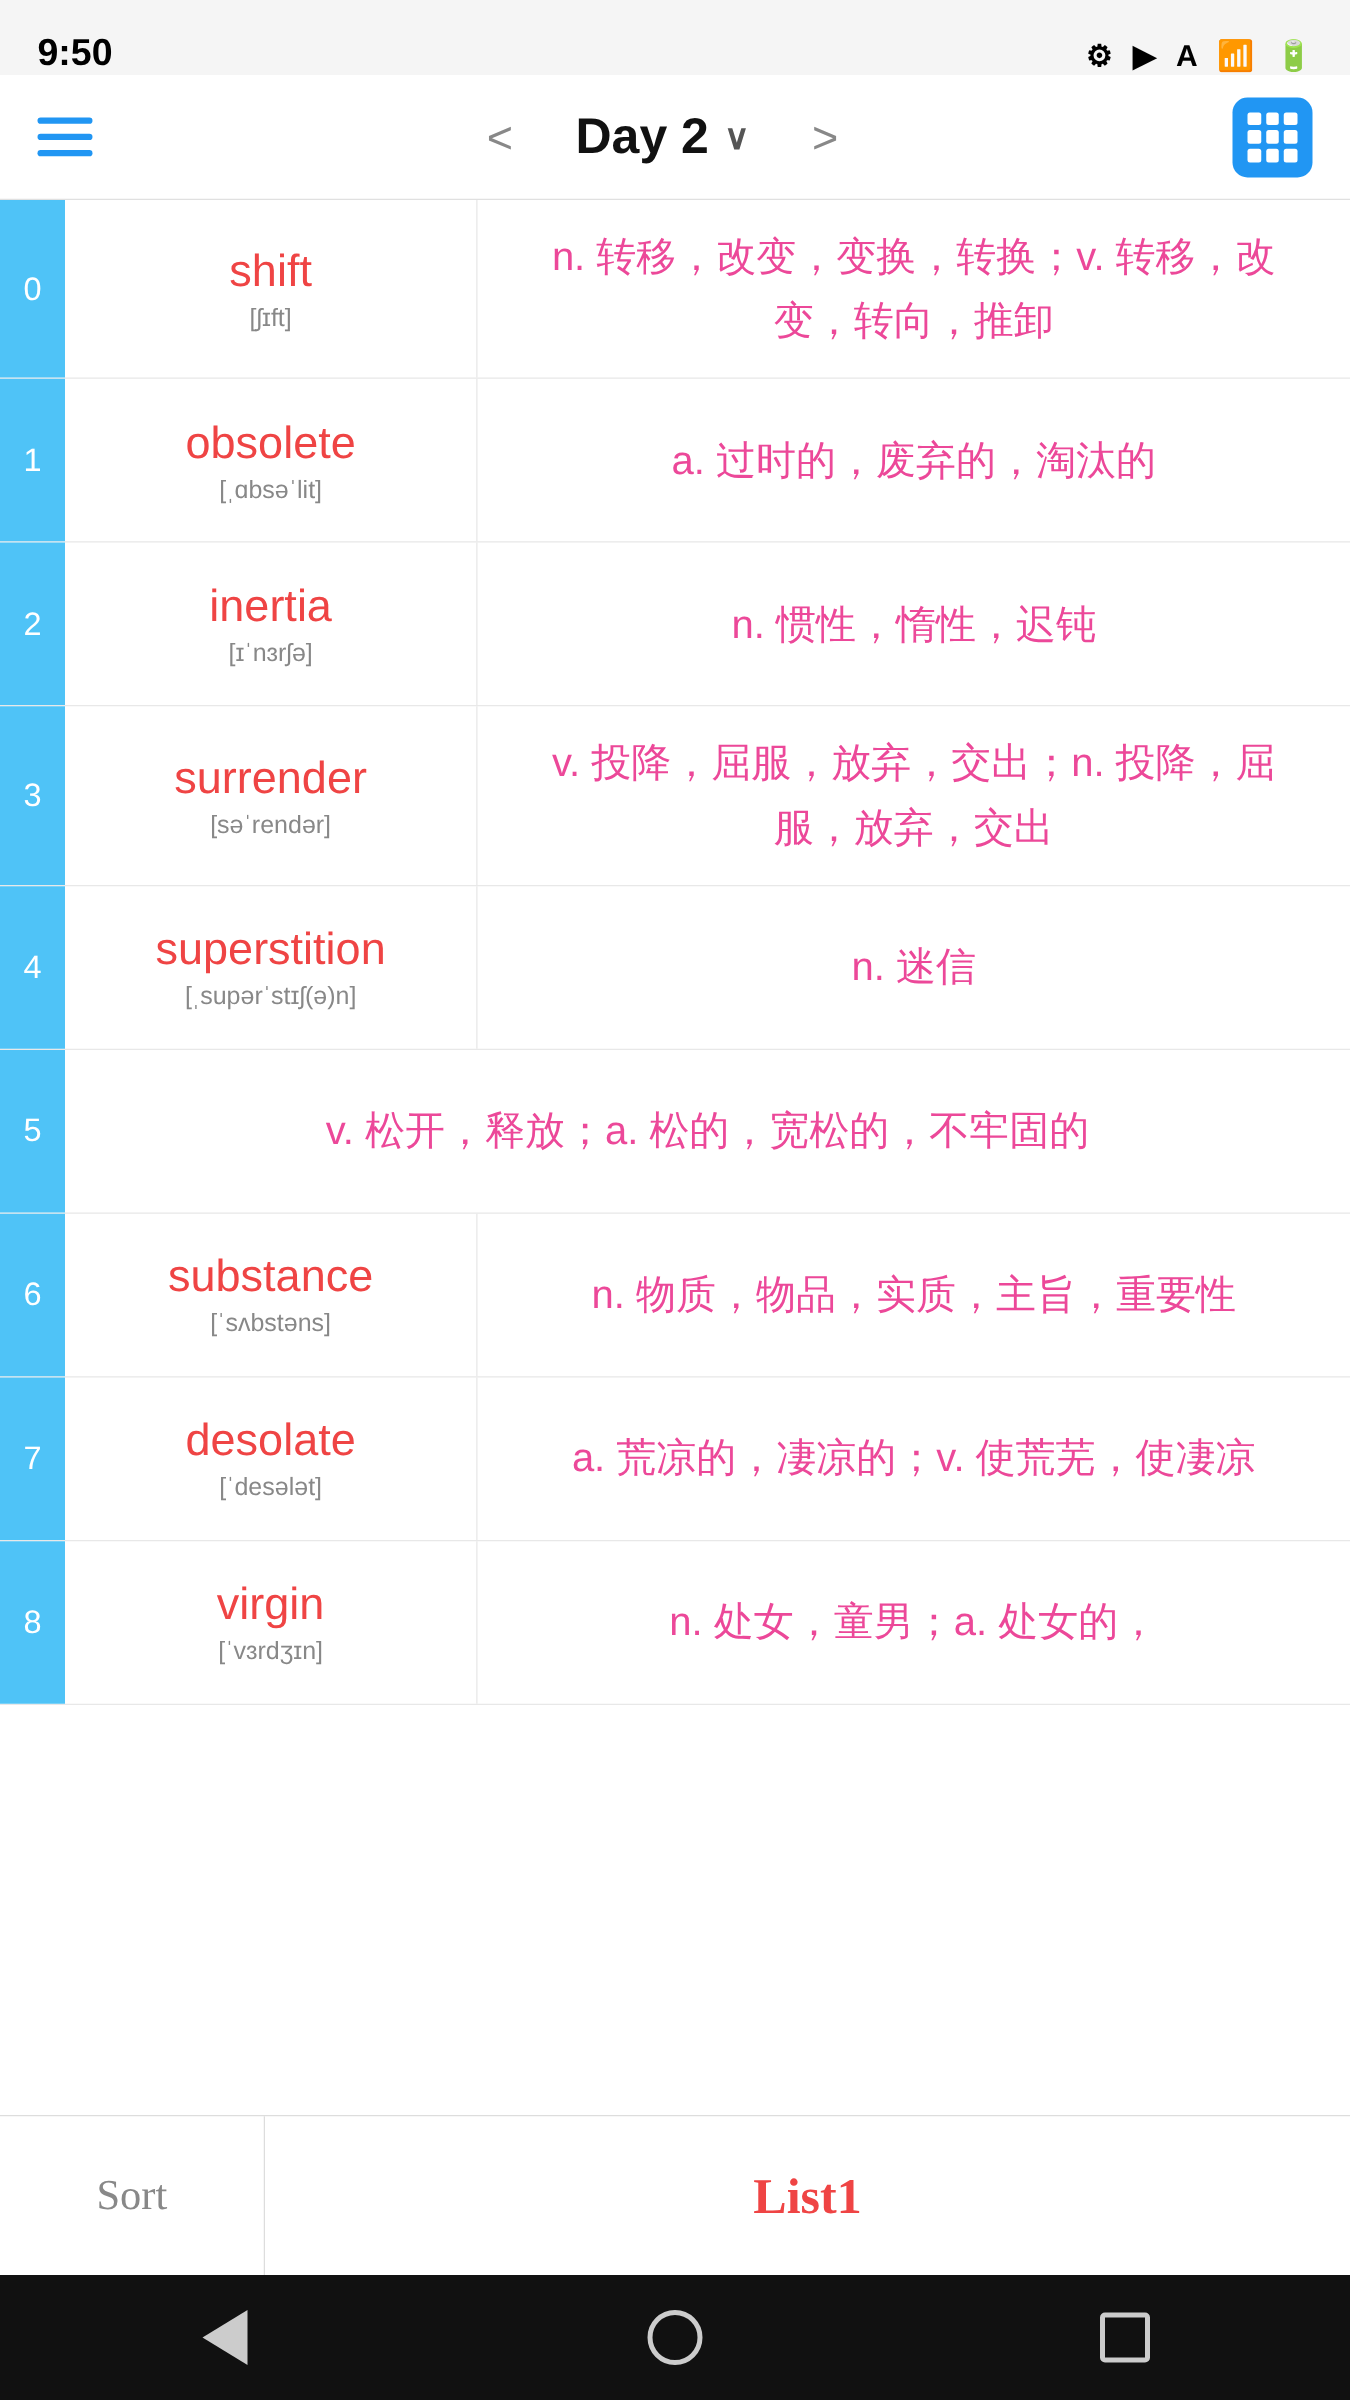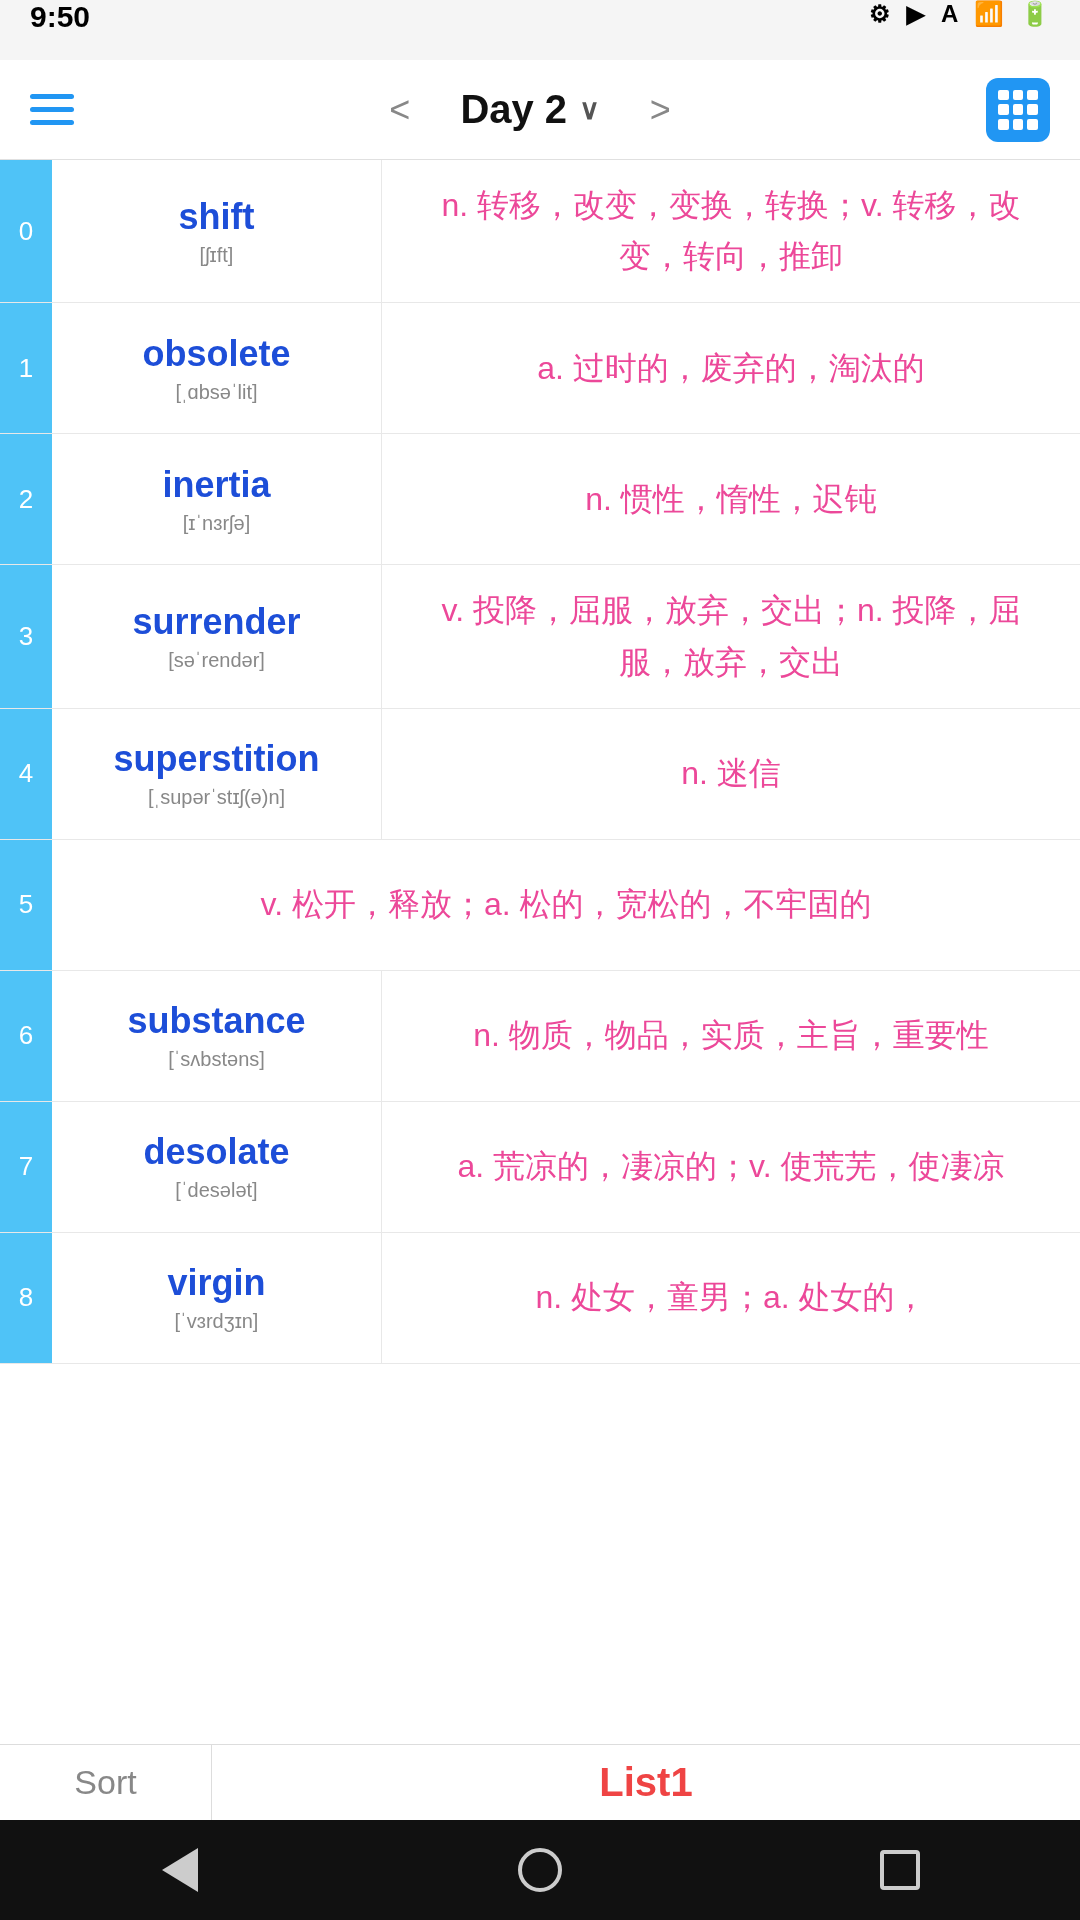--- a/index.html
+++ b/index.html
@@ -12,21 +12,21 @@
       background: #fff;
       overflow: hidden;
       position: relative;
     }
 
     
     .status-bar {
       height: 60px;
       background: #f5f5f5;
       display: flex;
-      align-items: flex-start;
+      align-items: flex-end;
       justify-content: space-between;
       padding: 0 30px;
       font-size: 28px;
       font-weight: 600;
     }
     .status-time {
       font-size: 30px;
       font-weight: bold;
     }
     .status-icons {
@@ -127,22 +127,22 @@
       width: 330px;
       padding: 20px 20px;
       display: flex;
       flex-direction: column;
       align-items: center;
       justify-content: center;
       border-right: 1px solid #e8e8e8;
     }
     .word-english {
       font-size: 36px;
-      font-weight: 700;
-      color: #1d4ed8;
+      font-weight: 400;
+      color: #ef4444;
       text-align: right;
     }
     .word-phonetic {
       font-size: 20px;
       color: #888;
       margin-top: 6px;
       text-align: center;
     }
     .word-definition {
       flex: 1;
@@ -151,25 +151,26 @@
       align-items: center;
       justify-content: center;
       font-size: 32px;
       color: #ec4899;
       line-height: 1.6;
       text-align: center;
     }
 
     
     .bottom-tabs {
-      height: 76px;
+      height: 128px;
       background: #fff;
       border-top: 1px solid #ddd;
       display: flex;
       align-items: flex-end;
+      font-family: Liberation Serif, serif;
     }
     .tab-sort {
       width: 212px;
       height: 100%;
       display: flex;
       align-items: center;
       justify-content: center;
       font-size: 34px;
       color: #888;
       cursor: pointer;

